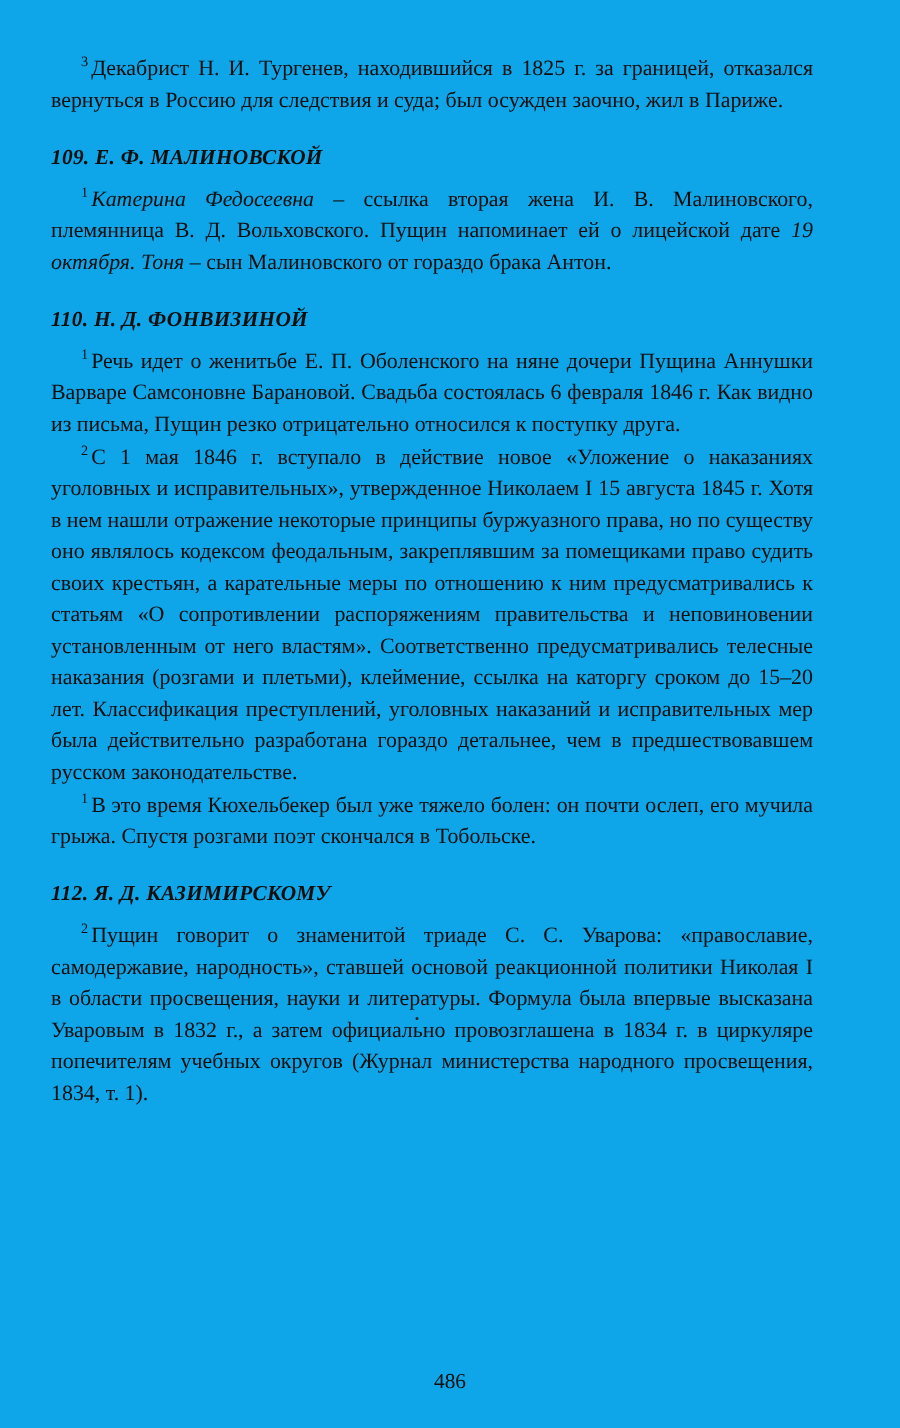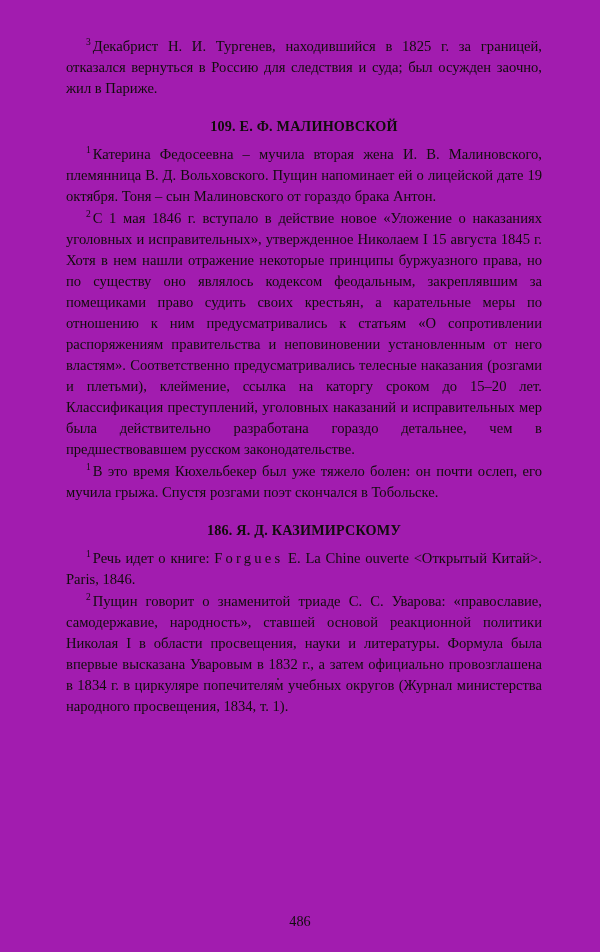--- a/index.html
+++ b/index.html
@@ -12,51 +12,52 @@
     background: #ffffff;
     font-family: "Liberation Serif", "DejaVu Serif", serif;
     color: #100d0b;
     -webkit-font-smoothing: antialiased;
   }
   .page {
     position: relative;
     width: 600px;
     height: 952px;
     box-sizing: border-box;
-    padding: 34px 58px 0 66px;
-    background: #a21caf;
+    padding: 34px 58px 0 34px;
+    background: #0ea5e9;
   }
   .para {
     font-size: 14.6px;
     line-height: 1.44;
     text-align: justify;
     text-justify: inter-word;
     margin: 0 0 1px 0;
     hyphens: manual;
   }
   .hang-note {
     text-indent: 20px;
   }
   .sup {
     font-size: 9.5px;
     vertical-align: super;
     line-height: 0;
     padding-right: 2px;
   }
   .section-head {
-    text-align: center;
     font-weight: bold;
     font-size: 14.2px;
     letter-spacing: 0.2px;
     margin: 19px 0 9px 0;
+    font-style: italic;
   }
   .first-block {
     margin-top: 2px;
   }
   .ital {
+    font-style: italic;
   }
   .spaced {
     letter-spacing: 3.2px;
   }
   .pagenum {
     position: absolute;
     left: 0;
     right: 0;
     bottom: 22px;
     text-align: center;
@@ -77,39 +78,40 @@
 
 <div class="page">
 
   <p class="para hang-note first-block">
     <span class="sup">3</span><span>Декабрист Н. И. Тургенев, находившийся в 1825 г. за границей, отказался вернуться в Россию для следствия и суда; был осужден заочно, жил в Париже.</span>
   </p>
 
   <div class="section-head">109. Е. Ф. МАЛИНОВСКОЙ</div>
 
   <p class="para hang-note">
-    <span class="sup">1</span><span class="ital">Катерина Федосеевна</span><span> – мучила вторая жена И. В. Малиновского, племянница В. Д. Вольховского. Пущин напоминает ей о лицейской дате </span><span class="ital">19 октября. Тоня</span><span> – сын Малиновского от гораздо брака Антон.</span>
+    <span class="sup">1</span><span class="ital">Катерина Федосеевна</span><span> – ссылка вторая жена И. В. Малиновского, племянница В. Д. Вольховского. Пущин напоминает ей о лицейской дате </span><span class="ital">19 октября. Тоня</span><span> – сын Малиновского от гораздо брака Антон.</span>
   </p>
 
+  <div class="section-head">110. Н. Д. ФОНВИЗИНОЙ</div>
 
+  <p class="para hang-note">
+    <span class="sup">1</span><span>Речь идет о женитьбе Е. П. Оболенского на няне дочери Пущина Аннушки Варваре Самсоновне Барановой. Свадьба состоялась 6 февраля 1846 г. Как видно из письма, Пущин резко отрицательно относился к поступку друга.</span>
+  </p>
 
   <p class="para hang-note">
     <span class="sup">2</span><span>С 1 мая 1846 г. вступало в действие новое «Уложение о наказаниях уголовных и исправительных», утвержденное Николаем I 15 августа 1845 г. Хотя в нем нашли отражение некоторые принципы буржуазного права, но по существу оно являлось кодексом феодальным, закреплявшим за помещиками право судить своих крестьян, а карательные меры по отношению к ним предусматривались к статьям «О сопротивлении распоряжениям правительства и неповиновении установленным от него властям». Соответственно предусматривались телесные наказания (розгами и плетьми), клеймение, ссылка на каторгу сроком до 15–20 лет. Классификация преступлений, уголовных наказаний и исправительных мер была действительно разработана гораздо детальнее, чем в предшествовавшем русском законодательстве.</span>
   </p>
 
 
   <p class="para hang-note">
     <span class="sup">1</span><span>В это время Кюхельбекер был уже тяжело болен: он почти ослеп, его мучила грыжа. Спустя розгами поэт скончался в Тобольске.</span>
   </p>
 
-  <div class="section-head">186. Я. Д. КАЗИМИРСКОМУ</div>
+  <div class="section-head">112. Я. Д. КАЗИМИРСКОМУ</div>
 
-  <p class="para hang-note">
-    <span class="sup">1</span><span>Речь идет о книге: </span><span class="spaced">Forgues</span><span> E. La Chine ouverte &lt;Открытый Китай&gt;. Paris, 1846.</span>
-  </p>
 
   <p class="para hang-note">
     <span class="sup">2</span><span>Пущин говорит о знаменитой триаде С. С. Уварова: «православие, самодержавие, народность», ставшей основой реакционной политики Николая I в области просвещения, науки и литературы. Формула была впервые высказана Уваровым в 1832 г., а затем официально провозглашена в 1834 г. в циркуляре попечителям учебных округов (Журнал министерства народного просвещения, 1834, т. 1).</span>
   </p>
 
   <div class="dot dot-a"></div>
   <div class="dot dot-b"></div>
 
   <div class="pagenum">486</div>
 </div>

